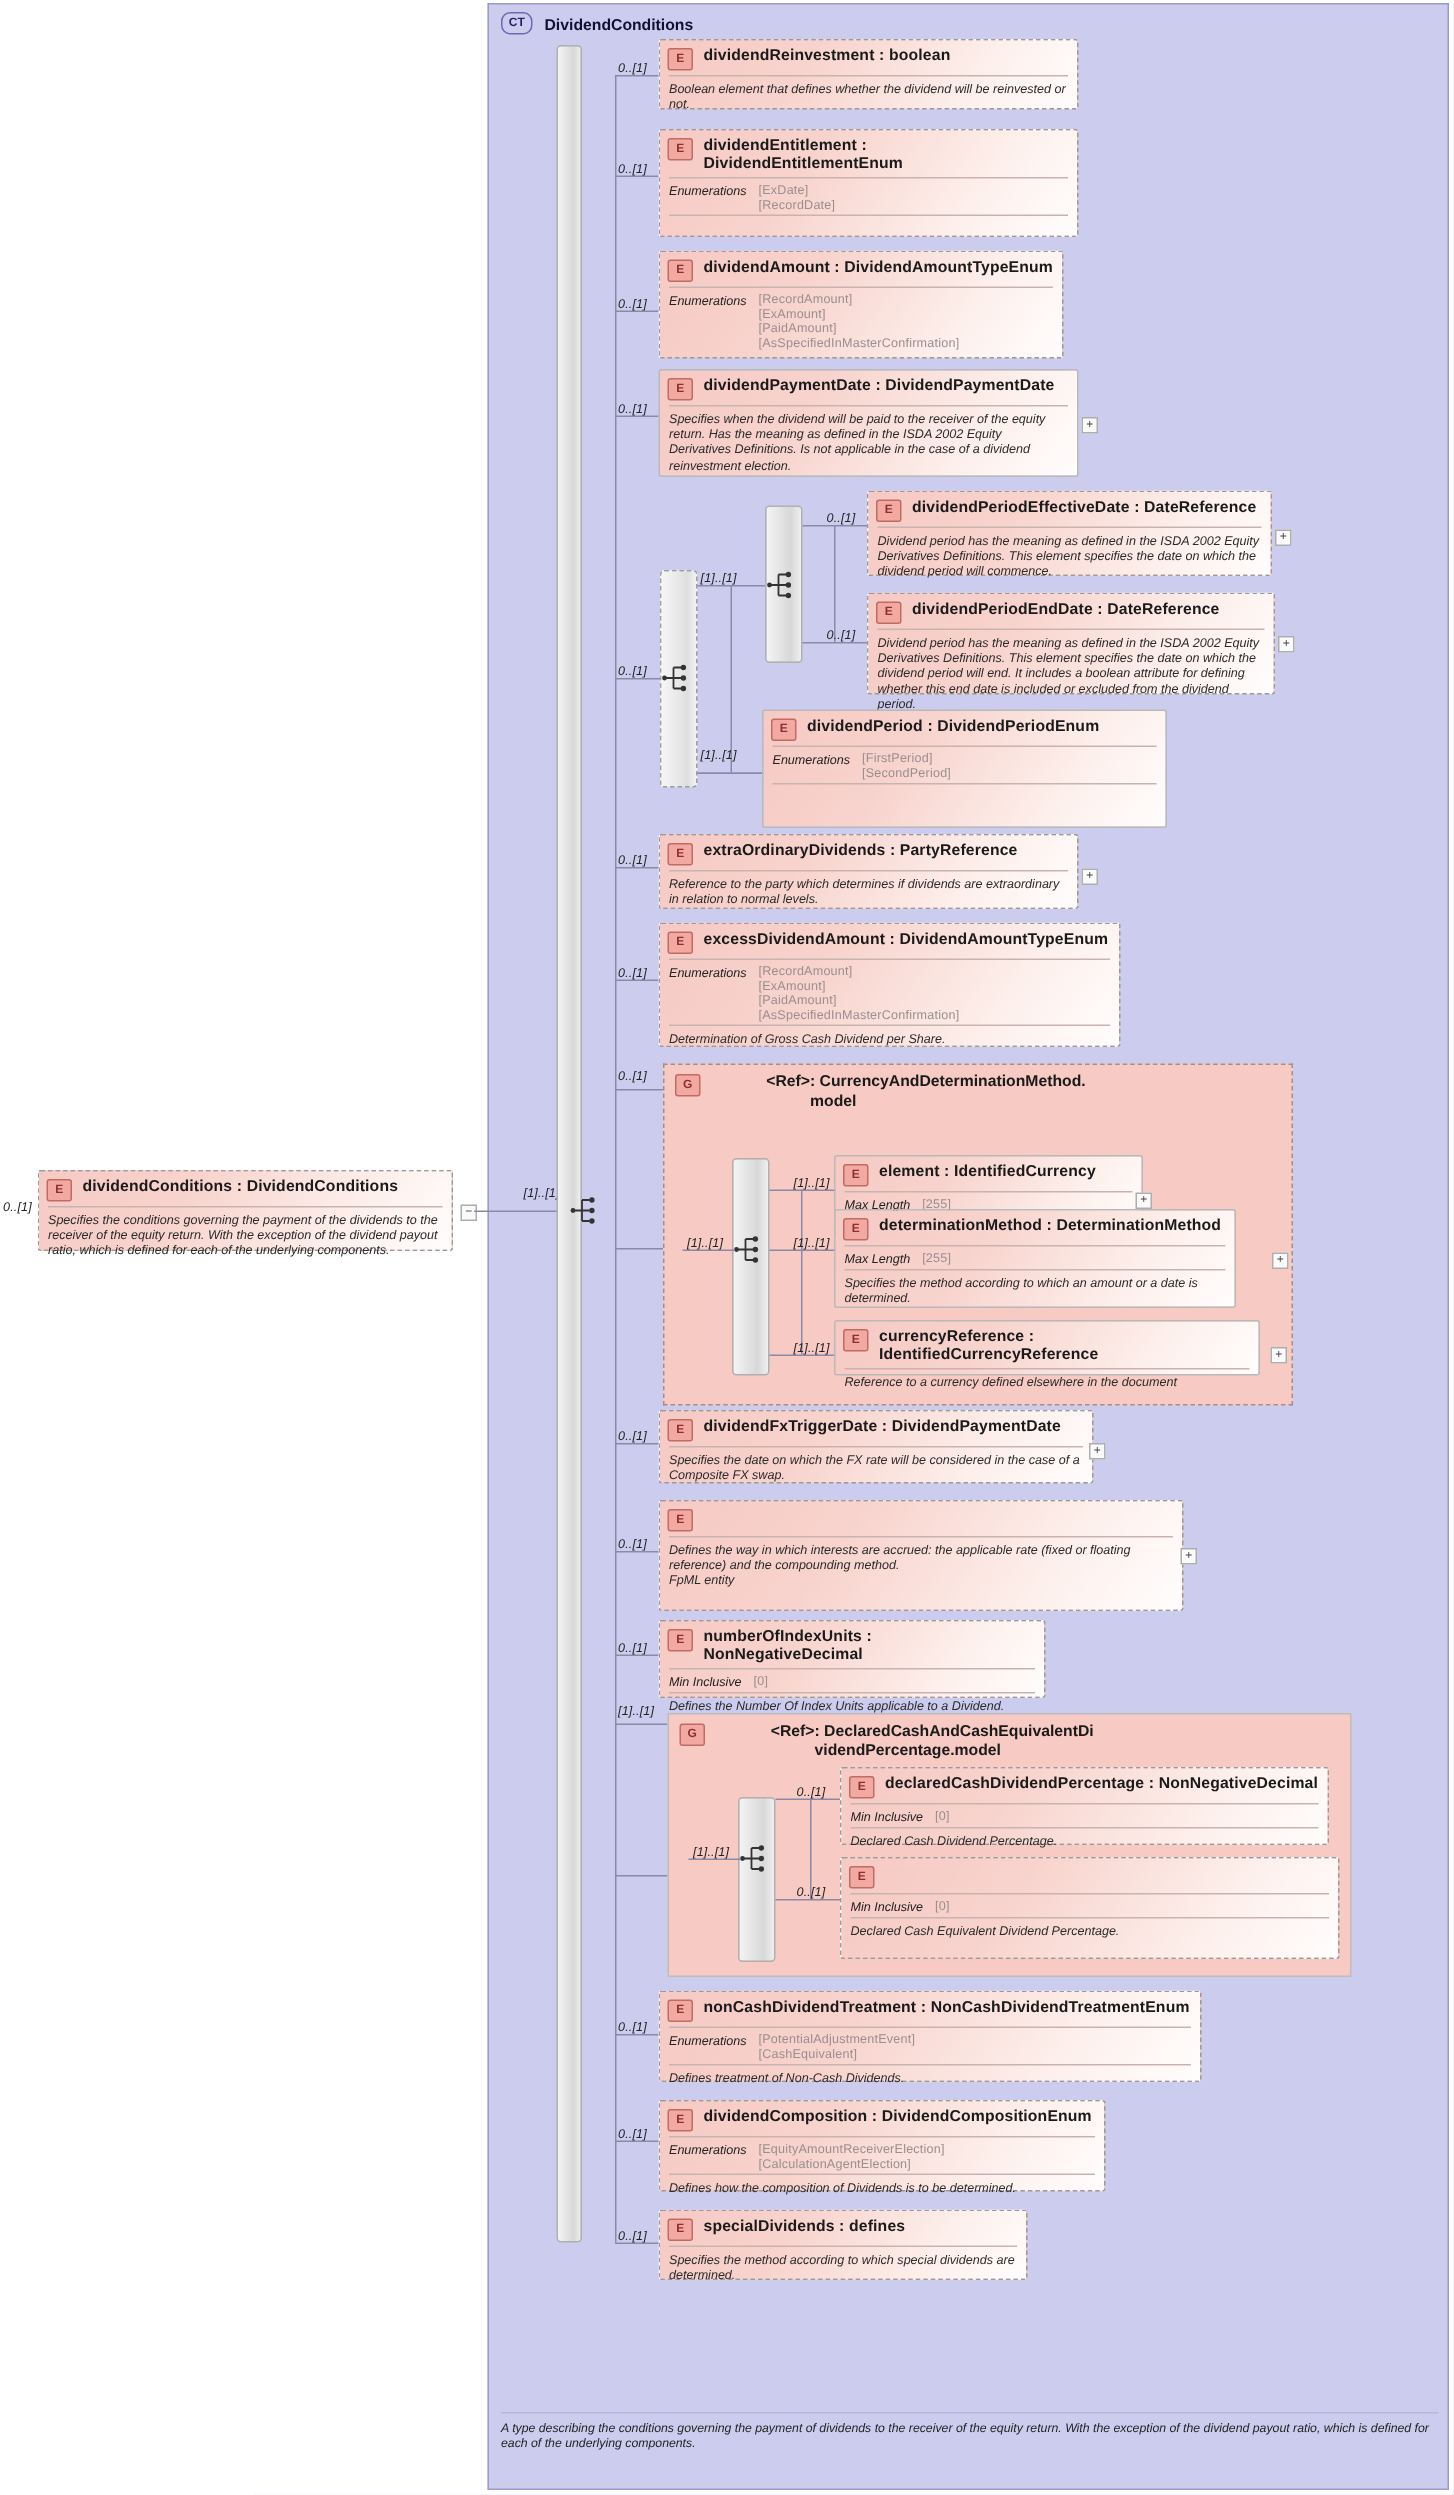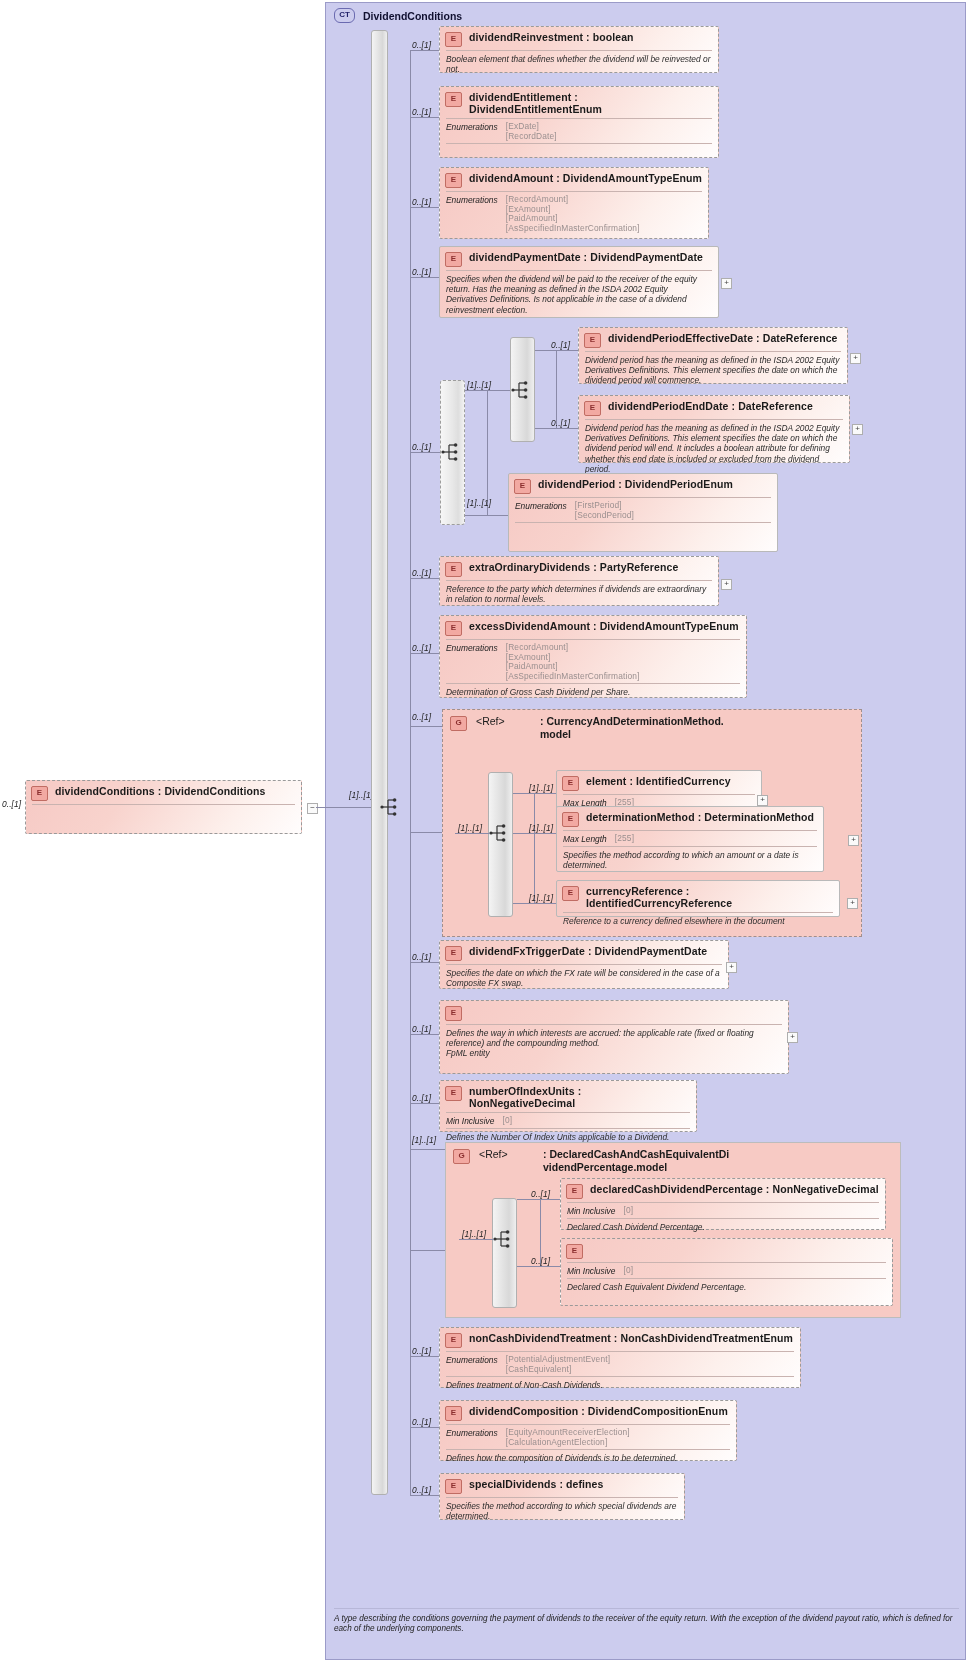--- a/index.html
+++ b/index.html
@@ -22,36 +22,36 @@
   .node .facet .fv{color:#9a8f8f;margin-left:8px;letter-spacing:.15px;line-height:9.6px;}
   .node .doc{font-size:8.4px;font-style:italic;color:#2b2b2b;line-height:10.2px;
              padding:3px 7px 4px 6px;}
 
   
   .exp{position:absolute;width:9px;height:9px;border:1px solid #aeaeae;background:#fafafa;
        font-size:8px;line-height:7px;text-align:center;color:#444;font-family:"Liberation Sans",sans-serif;}
 
   
   .ct{position:absolute;box-sizing:border-box;background:#ccccee;border:1px solid #9b9bc8;}
-  .ct > .ct-hdr{display:flex;align-items:center;padding:5px 0 0 8px;}
+  .ct > .ct-hdr{display:flex;align-items:flex-end;padding:5px 0 0 8px;}
   .ct .cttag{width:19px;height:13px;line-height:11px;text-align:center;font-size:8px;font-weight:bold;
        color:#22226a;background:#ccccee;border:1px solid #6a6ab0;border-radius:6px;margin-right:8px;}
   .ct .ctname{font-size:10.5px;font-weight:bold;color:#101030;}
   .ct .ct-doc{position:absolute;left:8px;right:8px;font-size:8.2px;font-style:italic;color:#222;
               line-height:10px;}
   .ct .ct-docline{position:absolute;height:1px;background:#b7b7d8;}
 
   
   .grp{position:absolute;box-sizing:border-box;background:#f7cac4;border:1px dashed #a08f8d;}
   .grp.solid{border-style:solid;border-color:#bcbcbc;}
   .grp > .g-hdr{display:flex;align-items:flex-start;padding:5px 0 0 7px;}
   .grp .gtag{flex:0 0 auto;width:15px;height:13px;line-height:12px;text-align:center;font-size:8px;
        font-weight:bold;color:#8b2f2f;background:#f2a9a2;border:1px solid #c06c63;border-radius:2px;
        margin-right:9px;margin-top:1px;}
-  .grp .gref{font-size:10.5px;font-weight:normal;color:#1a1a1a;}
+  .grp .gref{font-size:10.5px;font-weight:bold;color:#1a1a1a;text-align:right;}
   .grp .gtype{font-size:10.5px;font-weight:bold;color:#1a1a1a;line-height:12.5px;}
 
   
   .bar{position:absolute;box-sizing:border-box;
        background:linear-gradient(to right,#f4f4f4 0%,#e2e2e2 45%,#d8d8d8 70%,#efefef 100%);
        border:1px solid #b0b0b0;border-radius:3px;}
   .bar.dash{border-style:dashed;border-color:#9d9d9d;
        background:linear-gradient(to right,#f6f6f6 0%,#e8e8e8 50%,#dedede 75%,#f2f2f2 100%);}
 
   
@@ -80,20 +80,21 @@
     <div class="ct-docline" style="left:8px;top:1605px;width:625px;"></div>
     <div class="ct-doc" style="top:1611px;">A type describing the conditions governing the payment of dividends to the receiver of the equity return. With the exception of the dividend payout ratio, which is defined for each of the underlying components.</div>
   </div>
 
   <div class="node" style="left:25px;top:780px;width:277px;height:54px;">
     <div class="hdr">
       <div class="etag">E</div>
       <div class="nm">dividendConditions : DividendConditions</div>
     </div>
     <div class="sep"></div>
+    <div class="doc">Specifies the conditions governing the payment of the dividends to the receiver of the equity return. With the exception of the dividend payout ratio, which is defined for each of the underlying components.</div>
   </div>
   <div class="card" style="left:2px;top:799px;">0..[1]</div>
   <div class="exp" style="left:307px;top:803px;">−</div>
   <div class="ln lnh" style="left:316px;top:807px;width:10px;"></div>
 
   <div class="card" style="left:349px;top:790px;">[1]..[1]</div>
   <div class="ln lnh" style="left:326px;top:807px;width:55px;"></div>
 
   <div class="bar" style="left:371px;top:30px;width:17px;height:1465px;"></div>
 

